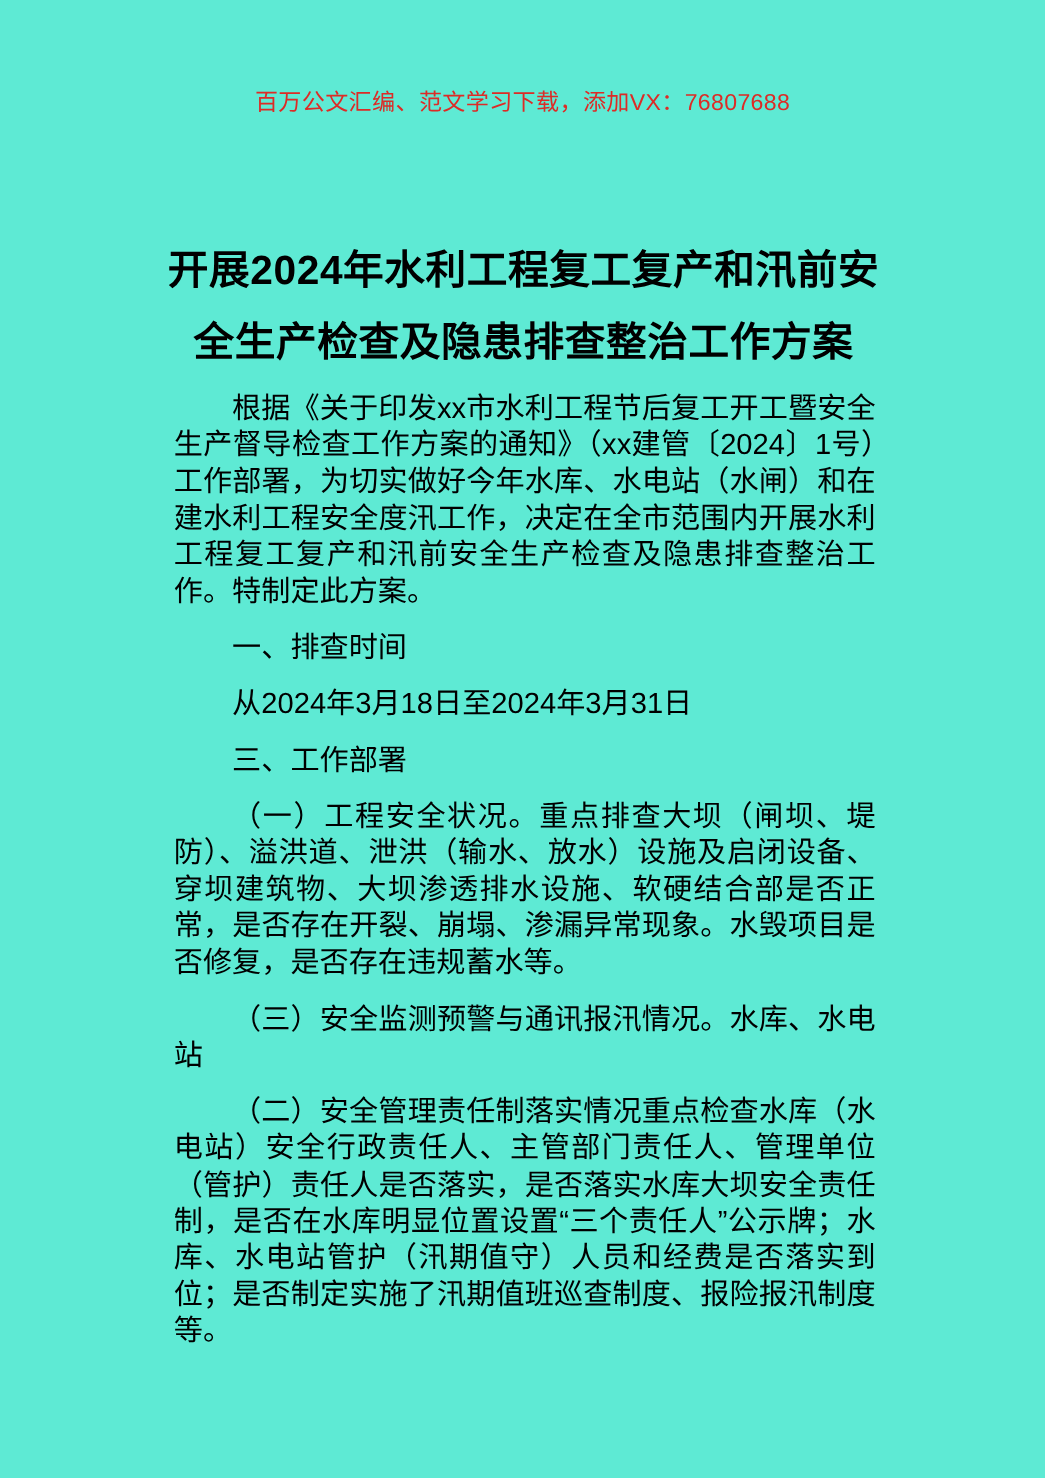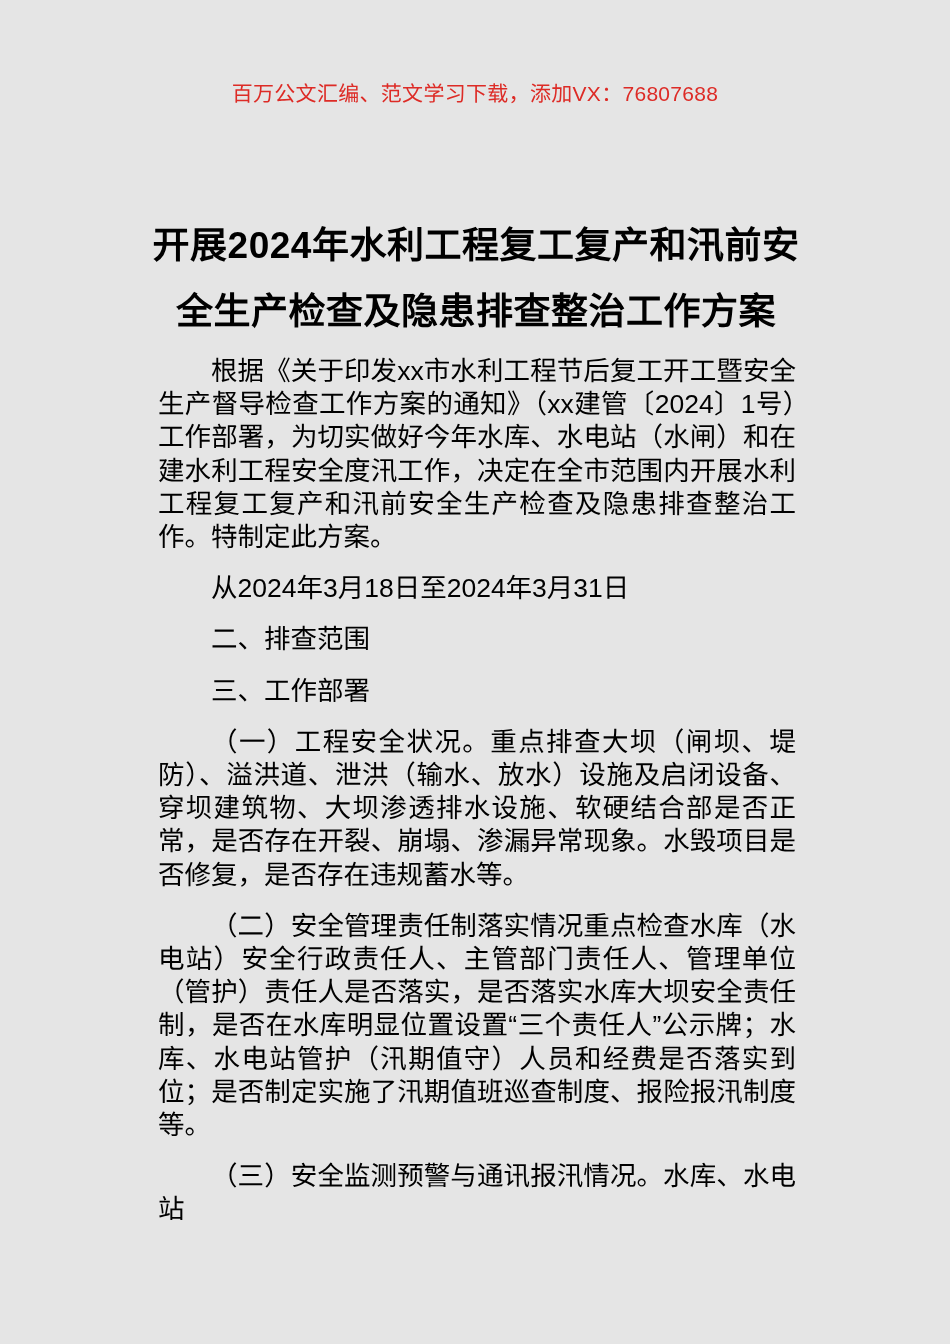--- a/index.html
+++ b/index.html
@@ -12,21 +12,21 @@
     font-family: "Liberation Sans", "DejaVu Sans", sans-serif;
     color: #000000;
     -webkit-font-smoothing: antialiased;
   }
 
   .page {
     position: relative;
     width: 950px;
     height: 1344px;
     margin: 0 auto;
-    background: #e5e5e5;
+    background: #5eead4;
     overflow: hidden;
     box-sizing: border-box;
   }
 
   
   .promo-header {
     position: absolute;
     top: 80px;
     left: 0;
     width: 950px;
@@ -91,21 +91,21 @@
 <body>
 
 <div class="page">
 
   <div class="promo-header" style="color: rgb(221, 43, 38);">百万公文汇编、范文学习下载，添加VX：76807688</div>
 
   <h1 class="doc-title">开展2024年水利工程复工复产和汛前安全生产检查及隐患排查整治工作方案</h1>
 
   <div class="body-block">
     <p class="para indent">根据《关于印发xx市水利工程节后复工开工暨安全生产督导检查工作方案的通知》（xx建管〔2024〕1号）工作部署，为切实做好今年水库、水电站（水闸）和在建水利工程安全度汛工作，决定在全市范围内开展水利工程复工复产和汛前安全生产检查及隐患排查整治工作。特制定此方案。</p>
+    <p class="para heading">一、排查时间</p>
     <p class="para noindent">从2024年3月18日至2024年3月31日</p>
-    <p class="para heading">二、排查范围</p>
     <p class="para heading">三、工作部署</p>
     <p class="para indent">（一）工程安全状况。重点排查大坝（闸坝、堤防）、溢洪道、泄洪（输水、放水）设施及启闭设备、穿坝建筑物、大坝渗透排水设施、软硬结合部是否正常，是否存在开裂、崩塌、渗漏异常现象。水毁项目是否修复，是否存在违规蓄水等。</p>
+    <p class="para indent">（三）安全监测预警与通讯报汛情况。水库、水电站</p>
     <p class="para indent">（二）安全管理责任制落实情况重点检查水库（水电站）安全行政责任人、主管部门责任人、管理单位（管护）责任人是否落实，是否落实水库大坝安全责任制，是否在水库明显位置设置“三个责任人”公示牌；水库、水电站管护（汛期值守）人员和经费是否落实到位；是否制定实施了汛期值班巡查制度、报险报汛制度等。</p>
-    <p class="para indent">（三）安全监测预警与通讯报汛情况。水库、水电站</p>
   </div>
 
 </div>
 
 </body></html>

